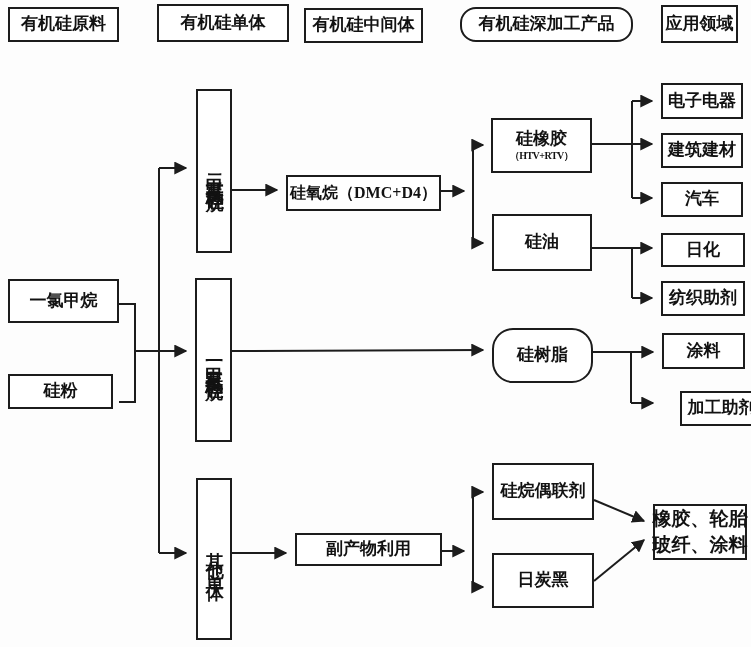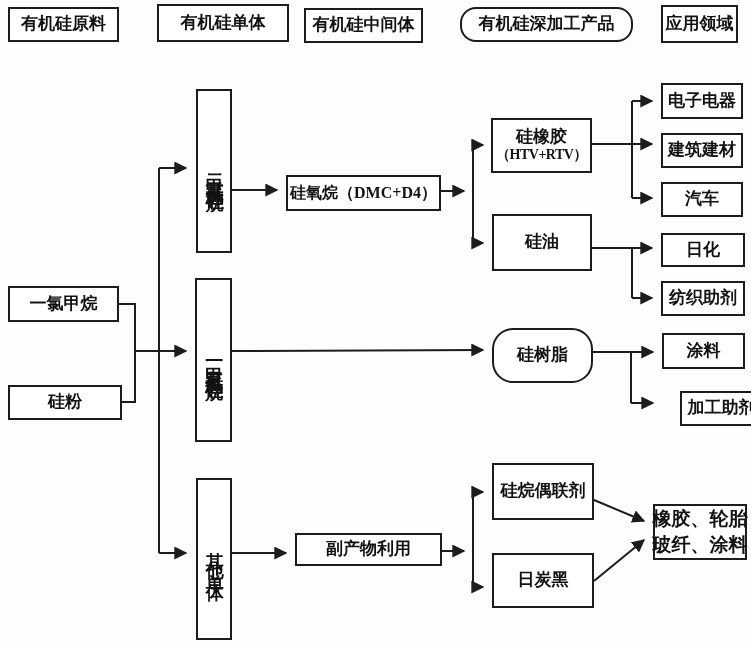--- a/index.html
+++ b/index.html
@@ -11,21 +11,21 @@
   .node{
     position:absolute;box-sizing:border-box;border:2px solid #1c1c1c;background:#ffffff;
     display:flex;flex-direction:column;align-items:center;justify-content:center;
     text-align:left;font-weight:bold;font-size:17px;line-height:1.2;white-space:nowrap;
   }
   .vbox{
     writing-mode:vertical-rl;text-orientation:upright;letter-spacing:3px;
     flex-direction:row;font-size:18px;
   }
   .vbox.wide{letter-spacing:11px;}
-  .sub{font-size:14px;letter-spacing:-0.5px;}
+  .sub{font-size:10px;letter-spacing:-0.5px;}
   .mid{font-size:16px;}
   .two{font-size:19px;line-height:1.35;}
   svg#wires{position:absolute;left:0;top:0;pointer-events:none;}
 </style>
 </head>
 <body>
 
 <div id="canvas">
 
   <svg id="wires" width="751" height="647" viewBox="0 0 751 647">
@@ -86,24 +86,24 @@
   <div class="node" style="left:304px;top:8px;width:119px;height:35px;">
       <span>有机硅中间体</span>
     </div>
   <div class="node" style="left:460px;top:7px;width:173px;height:35px;border-radius:16px;">
       <span>有机硅深加工产品</span>
     </div>
   <div class="node" style="left:661px;top:5px;width:77px;height:38px;">
       <span>应用领域</span>
     </div>
 
-  <div class="node" style="left:8px;top:286px;width:111px;height:36px;">
+  <div class="node" style="left:8px;top:279px;width:111px;height:44px;">
       <span>一氯甲烷</span>
     </div>
-  <div class="node" style="left:8px;top:385px;width:114px;height:35px;">
+  <div class="node" style="left:8px;top:374px;width:105px;height:35px;">
       <span>硅粉</span>
     </div>
 
   <div class="node vbox" style="left:196px;top:89px;width:36px;height:164px;">
       <span>二甲基二氯硅烷</span>
     </div>
   <div class="node vbox" style="left:195px;top:278px;width:37px;height:164px;">
       <span>一甲基三氯硅烷</span>
     </div>
   <div class="node vbox wide" style="left:196px;top:478px;width:36px;height:162px;">

